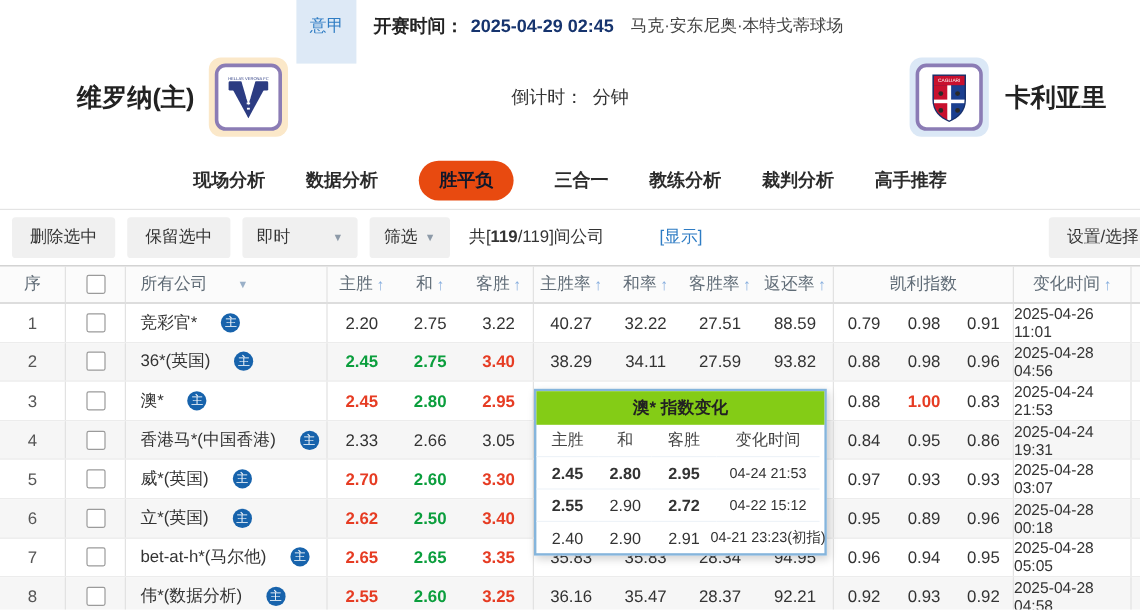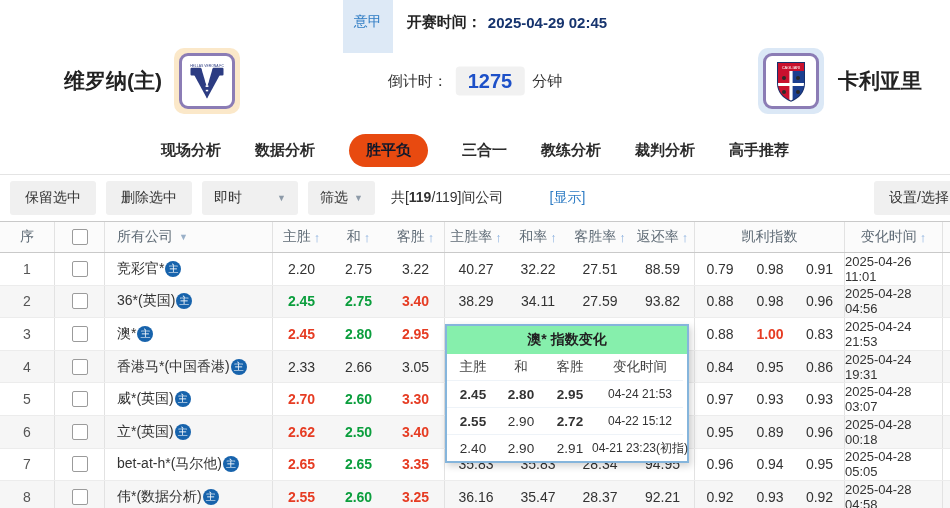--- a/index.html
+++ b/index.html
@@ -39,45 +39,46 @@
   .count b{font-weight:bold;}
   .showlink{color:#2e7cc4;font-size:14px;cursor:pointer;padding-left:36px;}
   .settings{position:absolute;right:-14px;}
   
   .grid{display:grid;grid-template-columns:55px 50px 168px 57px 57px 58px 62px 62px 62px 64px 50px 50px 50px 98px 7px;align-items:stretch;}
   .thead{height:30px;border-top:1px solid #c9c9c9;border-bottom:1px solid #c9c9c9;background:#fbfbfb;color:#5f6b76;font-size:14px;}
   .trow{height:31.6px;border-bottom:1px solid #ececec;font-size:14px;color:#333;}
   .trow.alt{background:#f6f6f6;}
   .cell,.th{display:flex;align-items:center;justify-content:center;height:100%;}
   .bR{border-right:1px solid #e2e2e2;}
-  .comp{justify-content:flex-start;padding-left:12px;gap:1px;}
+  .comp{justify-content:flex-start;padding-left:12px;gap:20px;}
   .arw{color:#87aede;font-size:13px;margin-left:3px;}
   .hcaret{color:#9ab0c8;font-size:9px;margin-left:5px;}
   .seq{color:#555;}
   .g{color:#0b9e3d;font-weight:bold;}
   .r{color:#e63c23;font-weight:bold;}
   .time{font-size:13px;color:#333;}
   .cb{width:14px;height:14px;border:1px solid #9b9b9b;border-radius:2px;background:#fff;display:inline-block;cursor:pointer;}
   .cicon{width:16px;height:16px;min-width:16px;border-radius:50%;background:#1763ac;color:#fff;font-size:10px;display:flex;align-items:center;justify-content:center;}
   .cname{white-space:nowrap;}
   
   .popup{position:absolute;left:445px;top:324px;width:240px;background:#fff;border:2px solid #85b5dc;box-shadow:2px 3px 7px rgba(0,0,0,.18);z-index:5;}
-  .ptitle{background:#86efac;font-weight:bold;text-align:center;font-size:14px;color:#222;padding:5px 0;}
+  .ptitle{background:#84cc16;font-weight:bold;text-align:center;font-size:14px;color:#222;padding:5px 0;}
   .pgrid{display:grid;grid-template-columns:52px 44px 54px 86px;}
   .pcell{display:flex;align-items:center;justify-content:center;height:26px;font-size:13.5px;color:#333;border-top:1px solid #eef3f8;white-space:nowrap;}
   .pcell.phead{color:#444;border-top:none;}
   .pcell.ptime{font-size:12px;}
 </style>
 </head>
 <body>
 
 <div class="topbar">
   <span class="league">意甲</span>
   <span class="ko-label">开赛时间：</span>
   <span class="ko-time">2025-04-29 02:45</span>
+  <span class="venue">马克·安东尼奥·本特戈蒂球场</span>
 </div>
 
 <div class="mhead">
   <div class="home">
     <span class="tname">维罗纳(主)</span>
     <div class="logo home-tile">
       <div class="crest">
         <svg width="44" height="44" viewBox="0 0 40 40">
           <text x="20" y="7" font-size="3.1" text-anchor="middle" fill="#2c3c82" font-family="sans-serif">HELLAS VERONA FC</text>
           <rect x="5" y="8" width="10" height="7" rx="1" fill="#2c3c82"></rect>
@@ -87,21 +88,20 @@
           <rect x="18.7" y="20" width="2.6" height="1.4" fill="#fff"></rect>
           <rect x="18.7" y="24" width="2.6" height="1.4" fill="#fff"></rect>
           <rect x="18.9" y="28" width="2.2" height="1.4" fill="#fff"></rect>
         </svg>
       </div>
     </div>
   </div>
 
   <div class="cd">
     <span>倒计时：</span>
-    <span class="cd-val">1275</span>
     <span>分钟</span>
   </div>
 
   <div class="away">
     <div class="logo away-tile">
       <div class="crest">
         <svg width="44" height="44" viewBox="0 0 40 44">
           <defs>
               <clipPath id="cshield">
                 <path d="M7 4 H33 V24 C33 33 27.5 38.5 20 41.5 C12.5 38.5 7 33 7 24 Z"></path>
@@ -131,22 +131,22 @@
     <span class="tab">现场分析</span>
     <span class="tab">数据分析</span>
     <span class="tab active">胜平负</span>
     <span class="tab">三合一</span>
     <span class="tab">教练分析</span>
     <span class="tab">裁判分析</span>
     <span class="tab">高手推荐</span>
   </nav>
 
 <div class="toolbar">
+  <button class="tbtn">删除选中</button>
   <button class="tbtn">保留选中</button>
-  <button class="tbtn">删除选中</button>
   <div class="tsel wide">
     <span>即时</span>
     <span class="caret">▼</span>
   </div>
   <div class="tsel">
     <span>筛选</span>
     <span class="caret">▼</span>
   </div>
   <span class="count"><span>共[</span><b>119</b><span>/119]间公司</span></span>
   <a class="showlink">[显示]</a>

